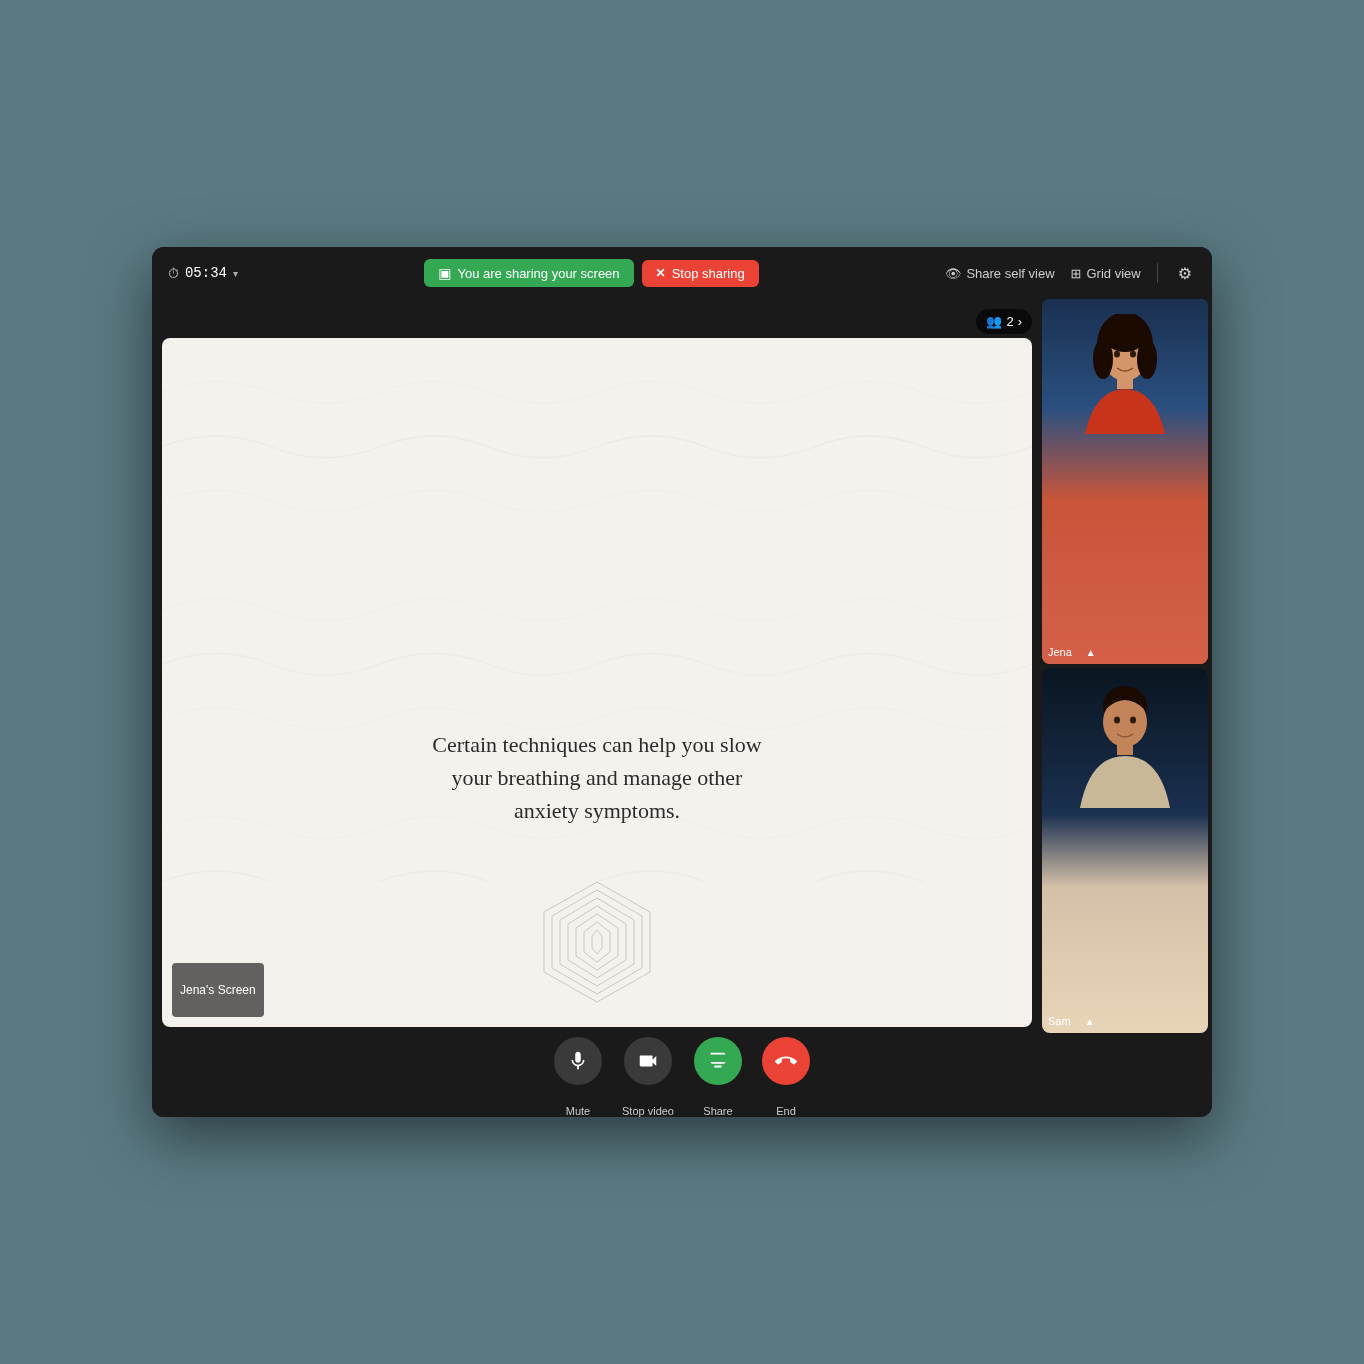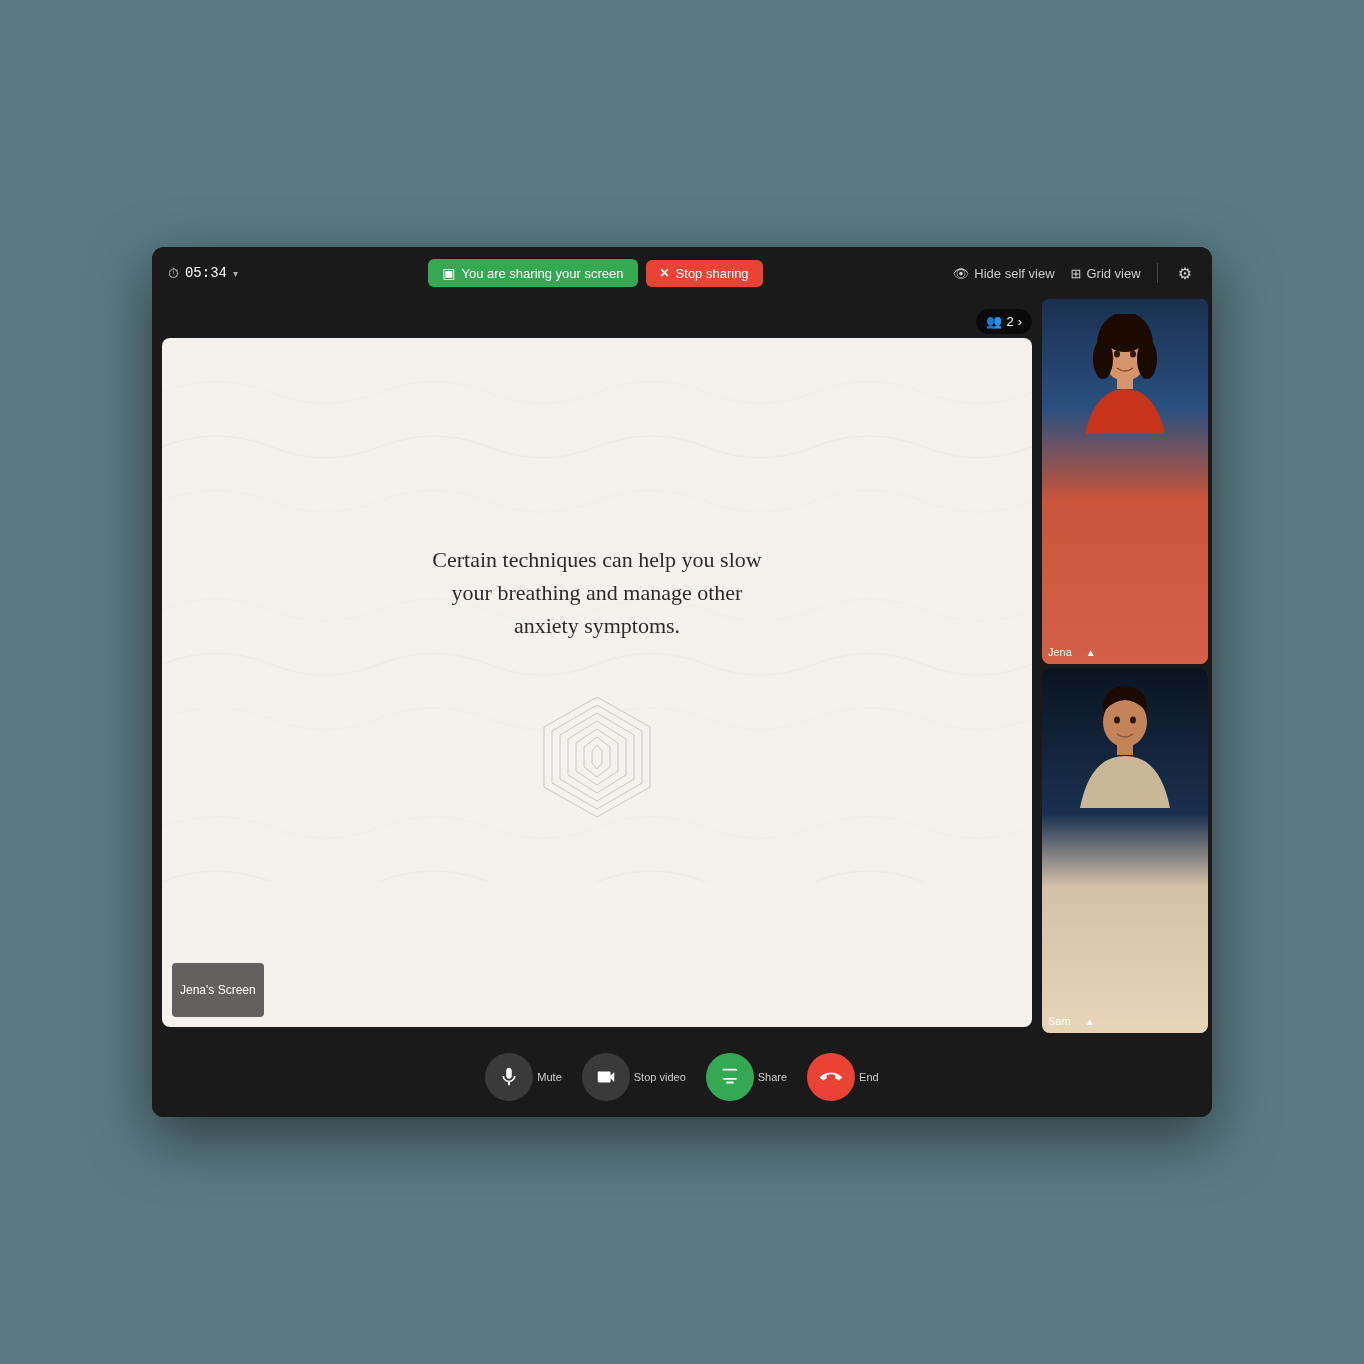--- a/index.html
+++ b/index.html
@@ -163,21 +163,21 @@
       align-items: center;
       gap: 4px;
       cursor: pointer;
     }
 
     .slide-container {
       flex: 1;
       background: #f5f2ed;
       border-radius: 8px;
       display: flex;
-      align-items: center;
+      align-items: flex-end;
       justify-content: center;
       position: relative;
       overflow: hidden;
       margin-right: 10px;
     }
 
     .slide-label {
       position: absolute;
       bottom: 10px;
       left: 10px;
@@ -266,23 +266,23 @@
       background: #1a1a1a;
       display: flex;
       align-items: center;
       justify-content: center;
       gap: 20px;
       flex-shrink: 0;
     }
 
     .toolbar-btn {
       display: flex;
-      flex-direction: row;
-      align-items: center;
-      gap: 4px;
+      flex-direction: column;
+      align-items: center;
+      gap: 20px;
       cursor: pointer;
     }
 
     .toolbar-btn-circle {
       width: 48px;
       height: 48px;
       border-radius: 50%;
       display: flex;
       align-items: center;
       justify-content: center;
@@ -370,21 +370,21 @@
       </div>
       <button class="stop-sharing-btn">
         <span class="x-icon">✕</span>
         <span>Stop sharing</span>
       </button>
     </div>
 
     <div class="top-bar-right">
       <div class="top-bar-right-item">
         <span>👁</span>
-        <span>Hide self view</span>
+        <span>Share self view</span>
       </div>
       <div class="top-bar-right-item">
         <span>⊞</span>
         <span>Grid view</span>
       </div>
       <div class="divider-v"></div>
       <span class="gear-btn">⚙</span>
     </div>
   </div>
 

